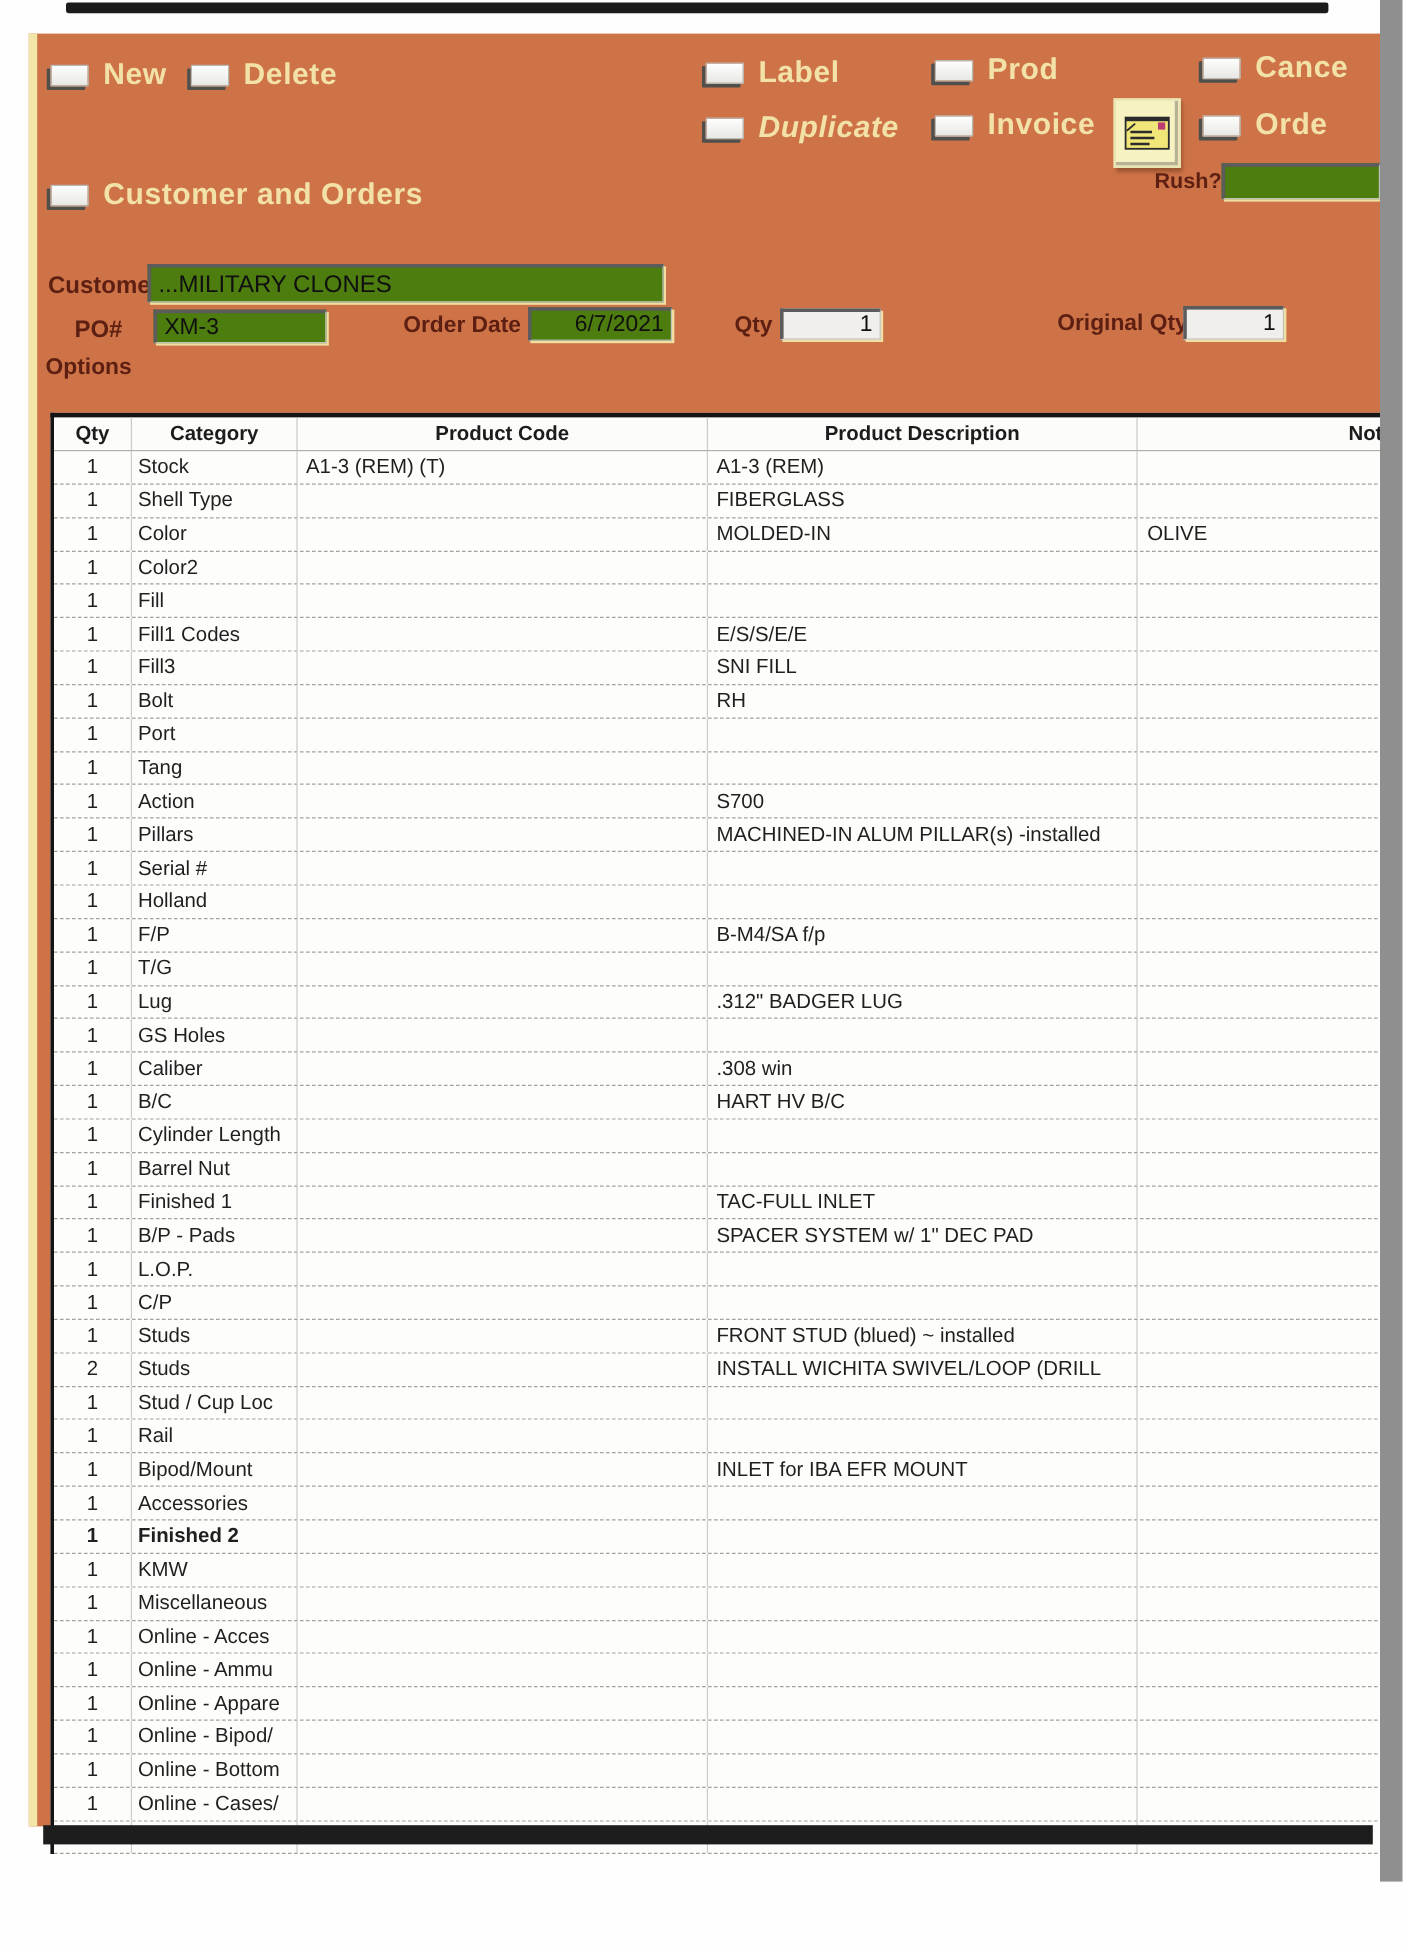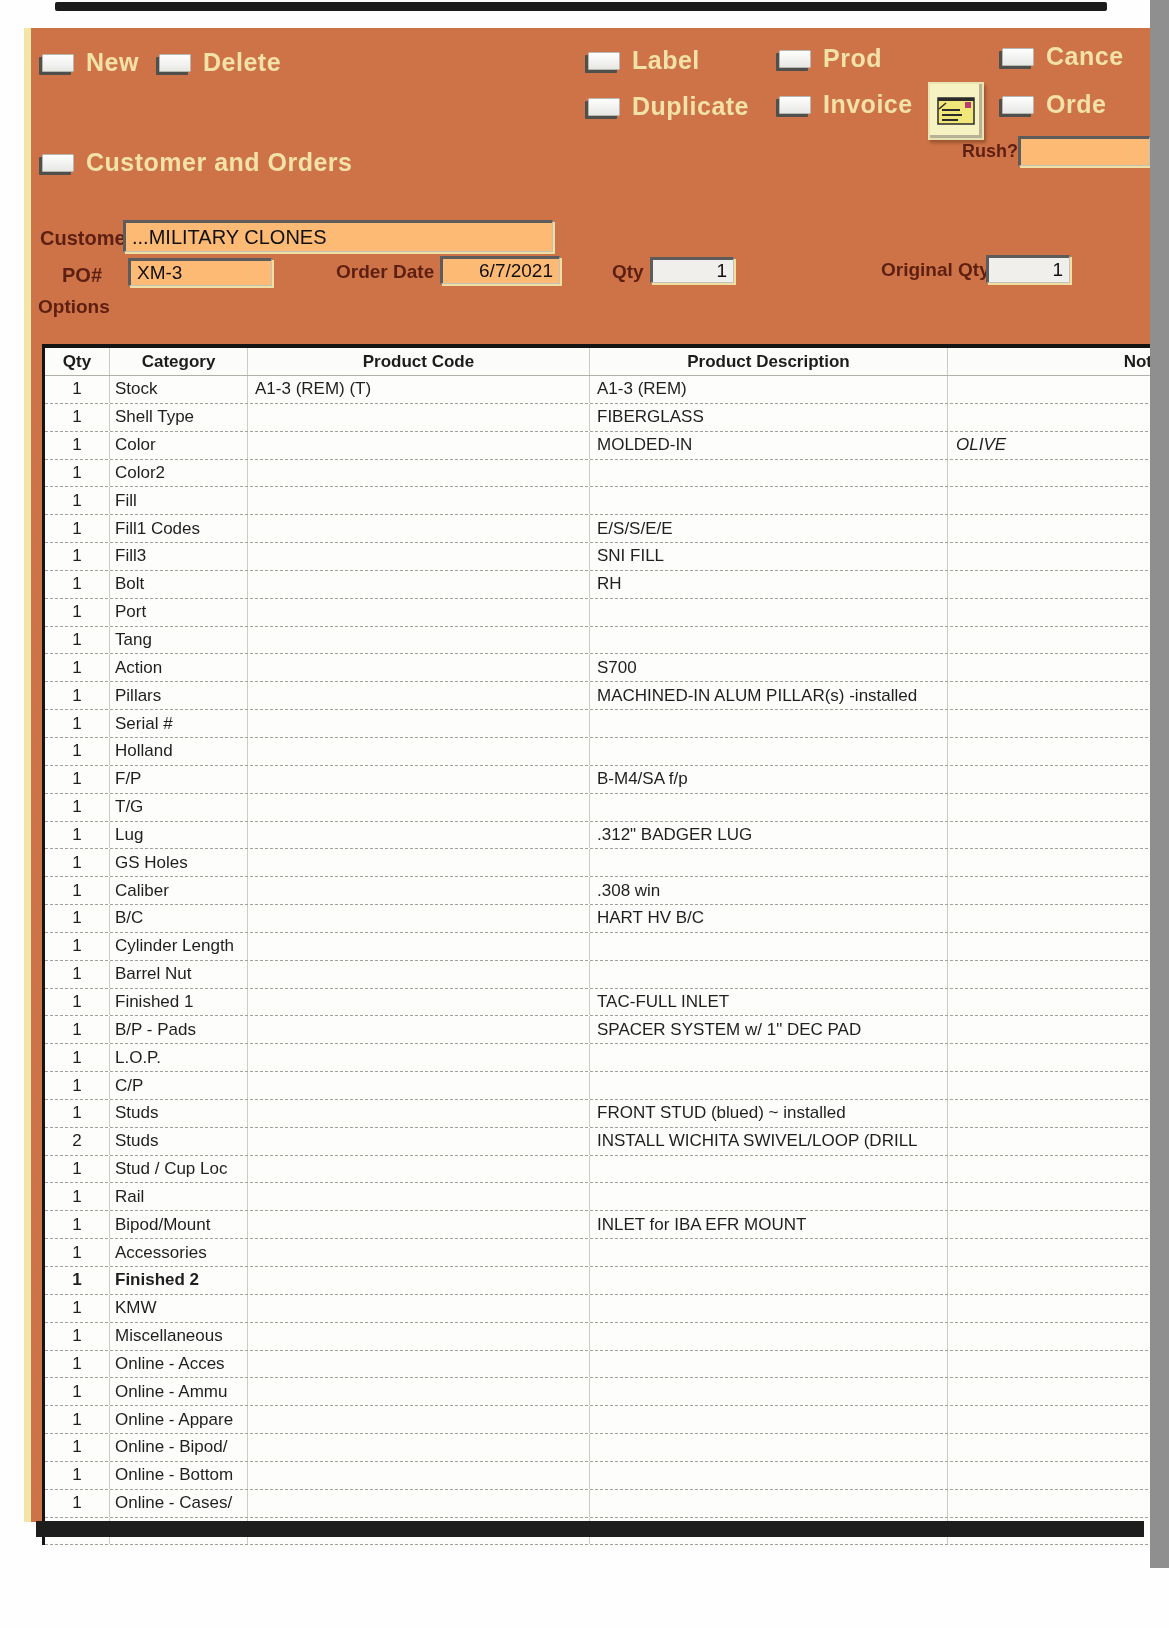--- a/index.html
+++ b/index.html
@@ -22,21 +22,21 @@
 
   
   .mail-btn{position:absolute;left:928px;top:82px;width:52px;height:54px;background:#f7f2c2;
             border:2px solid #eae4b4;box-shadow:inset -3px -3px 0 #b7b296,2px 3px 3px rgba(60,30,10,.35);
             display:flex;align-items:center;justify-content:center;}
 
   
   .m-label{position:absolute;color:#5d1f12;font-weight:bold;white-space:nowrap;}
 
   
-  .fm-field{position:absolute;background:#fdba74;box-sizing:border-box;
+  .fm-field{position:absolute;background:#4d7c0f;box-sizing:border-box;
             border-top:3px solid #5c5c5c;border-left:3px solid #5c5c5c;
             border-right:1px solid #c2c2bd;border-bottom:1px solid #c2c2bd;
             box-shadow:2px 2px 0 rgba(242,229,168,.95);
             display:flex;align-items:center;color:#101010;font-size:19px;
             padding:0 6px;white-space:nowrap;overflow:hidden;}
   .fm-field.right{justify-content:flex-end;}
   .fm-field.qty{background:#f0efec;}
 
   
   .opt-table{position:absolute;left:42px;top:344px;width:1108px;background:#fdfdfb;
@@ -47,21 +47,21 @@
                 justify-content:center;border-right:1px solid #cdcbc5;overflow:hidden;white-space:nowrap;}
   .thead .hcell:last-child{border-right:none;justify-content:flex-end;padding-right:1px;}
   .trow{height:26.85px;border-bottom:1px dashed #a5a199;}
   .cell{font-size:17px;color:#1f1f1f;display:flex;align-items:center;border-right:1px solid #cdcbc5;
         overflow:hidden;white-space:nowrap;box-sizing:border-box;}
   .cell:last-child{border-right:none;}
   .c-qty{justify-content:center;}
   .c-cat{padding-left:5px;}
   .c-code{padding-left:7px;}
   .c-desc{padding-left:7px;}
-  .c-notes{padding-left:8px;font-style:italic;}
+  .c-notes{padding-left:8px;}
   .bold-row .cell{font-weight:bold;}
 </style>
 </head>
 <body>
 
 <div class="page">
 
   <div class="top-black-bar"></div>
 
   <div class="panel">
@@ -76,21 +76,21 @@
     </div>
     <div class="tb-btn" style="left:11px;top:76px;margin-top:44px;">
       <span class="bevel"></span>
       <span class="tb-label">Customer and Orders</span>
     </div>
 
     <div class="tb-btn" style="left:557px;top:18px;">
       <span class="bevel"></span>
       <span class="tb-label">Label</span>
     </div>
-    <div class="tb-btn" style="left:557px;top:64px;">
+    <div class="tb-btn" style="left:557px;top:64px;font-style:italic;">
       <span class="bevel"></span>
       <span class="tb-label">Duplicate</span>
     </div>
 
     <div class="tb-btn" style="left:748px;top:16px;">
       <span class="bevel"></span>
       <span class="tb-label">Prod</span>
     </div>
     <div class="tb-btn" style="left:748px;top:62px;">
       <span class="bevel"></span>

